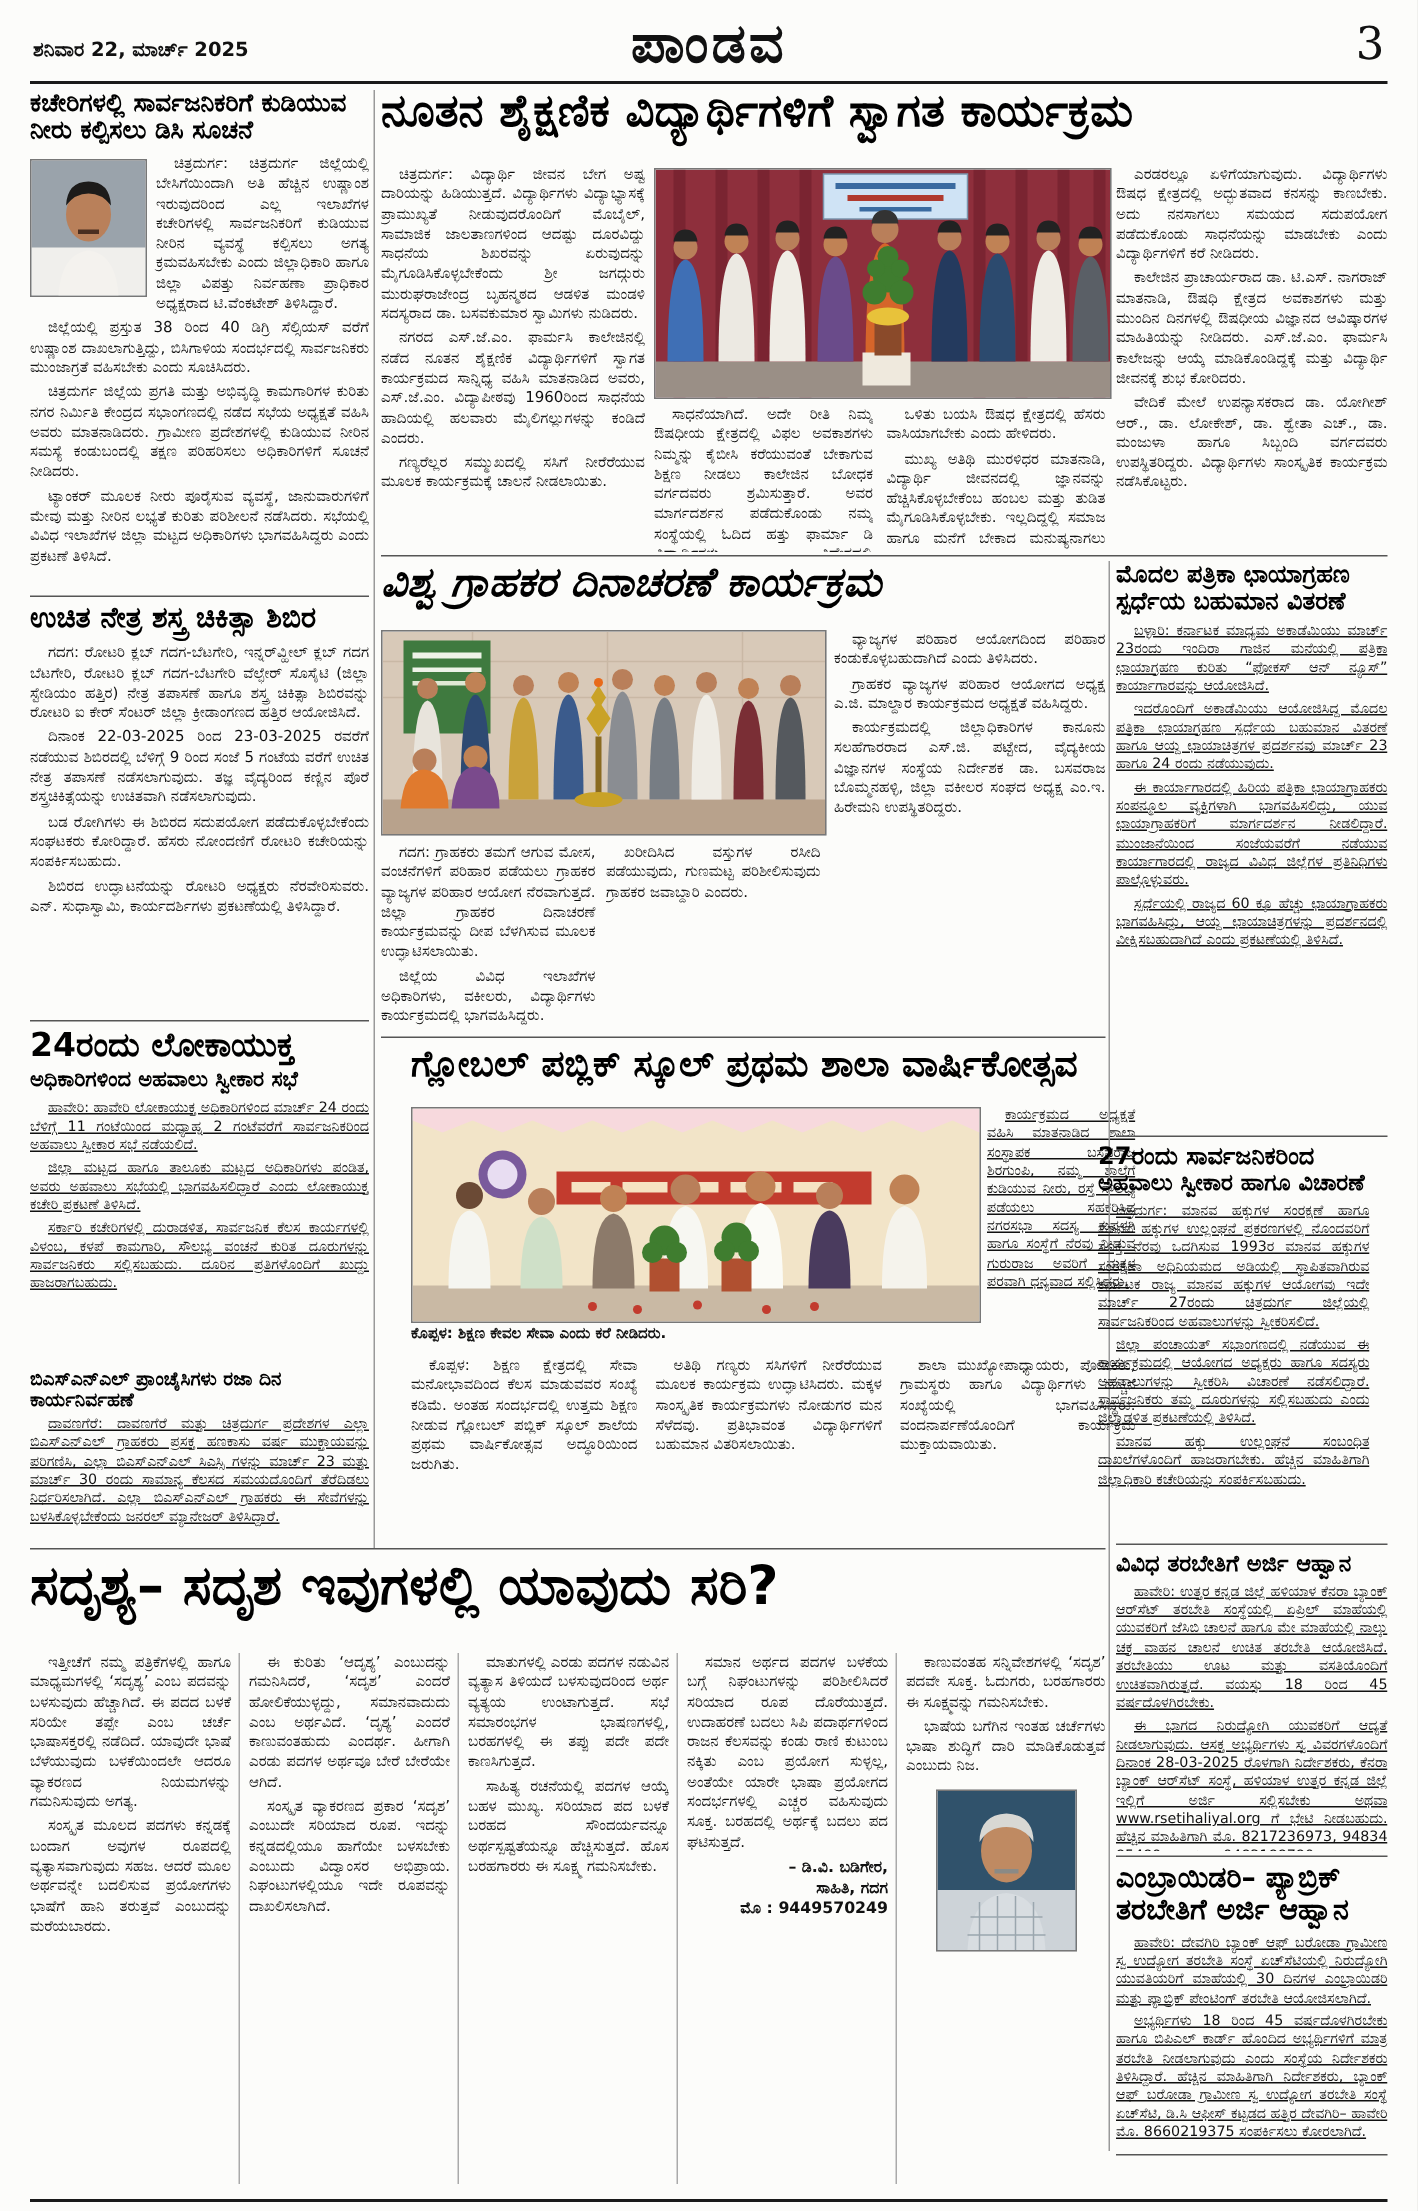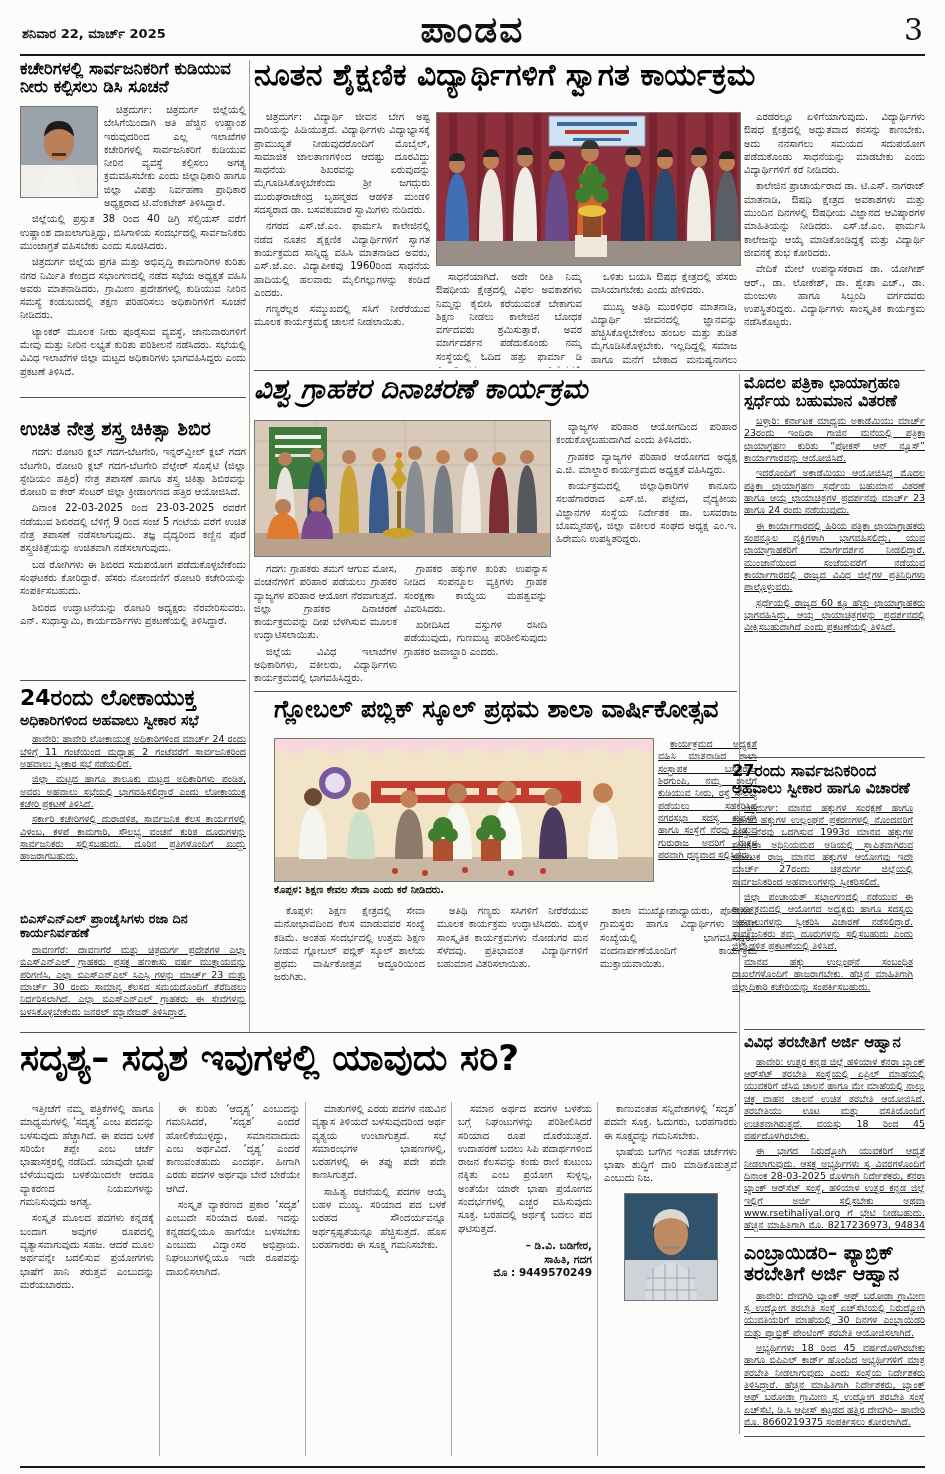--- a/index.html
+++ b/index.html
@@ -53,21 +53,21 @@
       <div>
           <p>ಚಿತ್ರದುರ್ಗ: ಚಿತ್ರದುರ್ಗ ಜಿಲ್ಲೆಯಲ್ಲಿ ಬೇಸಿಗೆಯಿಂದಾಗಿ ಅತಿ ಹೆಚ್ಚಿನ ಉಷ್ಣಾಂಶ ಇರುವುದರಿಂದ ಎಲ್ಲ ಇಲಾಖೆಗಳ ಕಚೇರಿಗಳಲ್ಲಿ ಸಾರ್ವಜನಿಕರಿಗೆ ಕುಡಿಯುವ ನೀರಿನ ವ್ಯವಸ್ಥೆ ಕಲ್ಪಿಸಲು ಅಗತ್ಯ ಕ್ರಮವಹಿಸಬೇಕು ಎಂದು ಜಿಲ್ಲಾಧಿಕಾರಿ ಹಾಗೂ ಜಿಲ್ಲಾ ವಿಪತ್ತು ನಿರ್ವಹಣಾ ಪ್ರಾಧಿಕಾರ ಅಧ್ಯಕ್ಷರಾದ ಟಿ.ವೆಂಕಟೇಶ್ ತಿಳಿಸಿದ್ದಾರೆ.</p>
           <p>ಜಿಲ್ಲೆಯಲ್ಲಿ ಪ್ರಸ್ತುತ 38 ರಿಂದ 40 ಡಿಗ್ರಿ ಸೆಲ್ಸಿಯಸ್ ವರೆಗೆ ಉಷ್ಣಾಂಶ ದಾಖಲಾಗುತ್ತಿದ್ದು, ಬಿಸಿಗಾಳಿಯ ಸಂದರ್ಭದಲ್ಲಿ ಸಾರ್ವಜನಿಕರು ಮುಂಜಾಗ್ರತೆ ವಹಿಸಬೇಕು ಎಂದು ಸೂಚಿಸಿದರು.</p>
           <p>ಚಿತ್ರದುರ್ಗ ಜಿಲ್ಲೆಯ ಪ್ರಗತಿ ಮತ್ತು ಅಭಿವೃದ್ಧಿ ಕಾಮಗಾರಿಗಳ ಕುರಿತು ನಗರ ನಿರ್ಮಿತಿ ಕೇಂದ್ರದ ಸಭಾಂಗಣದಲ್ಲಿ ನಡೆದ ಸಭೆಯ ಅಧ್ಯಕ್ಷತೆ ವಹಿಸಿ ಅವರು ಮಾತನಾಡಿದರು. ಗ್ರಾಮೀಣ ಪ್ರದೇಶಗಳಲ್ಲಿ ಕುಡಿಯುವ ನೀರಿನ ಸಮಸ್ಯೆ ಕಂಡುಬಂದಲ್ಲಿ ತಕ್ಷಣ ಪರಿಹರಿಸಲು ಅಧಿಕಾರಿಗಳಿಗೆ ಸೂಚನೆ ನೀಡಿದರು.</p>
           <p>ಟ್ಯಾಂಕರ್ ಮೂಲಕ ನೀರು ಪೂರೈಸುವ ವ್ಯವಸ್ಥೆ, ಜಾನುವಾರುಗಳಿಗೆ ಮೇವು ಮತ್ತು ನೀರಿನ ಲಭ್ಯತೆ ಕುರಿತು ಪರಿಶೀಲನೆ ನಡೆಸಿದರು. ಸಭೆಯಲ್ಲಿ ವಿವಿಧ ಇಲಾಖೆಗಳ ಜಿಲ್ಲಾ ಮಟ್ಟದ ಅಧಿಕಾರಿಗಳು ಭಾಗವಹಿಸಿದ್ದರು ಎಂದು ಪ್ರಕಟಣೆ ತಿಳಿಸಿದೆ.</p>
         </div>
     </div>
   </div>
   <div class="hrule thin" style="left:20px;top:397px;width:226px;"></div>
 
-  <div class="art" style="left:20px;top:402px;width:226px;height:276px;margin-top:16px;">
+  <div class="art" style="left:20px;top:402px;width:226px;height:276px;">
     <div class="hl center" style="font-size:19px;">ಉಚಿತ ನೇತ್ರ ಶಸ್ತ್ರ ಚಿಕಿತ್ಸಾ ಶಿಬಿರ</div>
     <div class="bodytext" style="margin-top:6px;">
         <p>ಗದಗ: ರೋಟರಿ ಕ್ಲಬ್ ಗದಗ-ಬೆಟಗೇರಿ, ಇನ್ನರ್‌ವ್ಹೀಲ್ ಕ್ಲಬ್ ಗದಗ ಬೆಟಗೇರಿ, ರೋಟರಿ ಕ್ಲಬ್ ಗದಗ-ಬೆಟಗೇರಿ ವೆಲ್ಫೇರ್ ಸೊಸೈಟಿ (ಜಿಲ್ಲಾ ಸ್ಟೇಡಿಯಂ ಹತ್ತಿರ) ನೇತ್ರ ತಪಾಸಣೆ ಹಾಗೂ ಶಸ್ತ್ರ ಚಿಕಿತ್ಸಾ ಶಿಬಿರವನ್ನು ರೋಟರಿ ಐ ಕೇರ್ ಸೆಂಟರ್ ಜಿಲ್ಲಾ ಕ್ರೀಡಾಂಗಣದ ಹತ್ತಿರ ಆಯೋಜಿಸಿದೆ.</p>
         <p>ದಿನಾಂಕ 22-03-2025 ರಿಂದ 23-03-2025 ರವರೆಗೆ ನಡೆಯುವ ಶಿಬಿರದಲ್ಲಿ ಬೆಳಿಗ್ಗೆ 9 ರಿಂದ ಸಂಜೆ 5 ಗಂಟೆಯ ವರೆಗೆ ಉಚಿತ ನೇತ್ರ ತಪಾಸಣೆ ನಡೆಸಲಾಗುವುದು. ತಜ್ಞ ವೈದ್ಯರಿಂದ ಕಣ್ಣಿನ ಪೊರೆ ಶಸ್ತ್ರಚಿಕಿತ್ಸೆಯನ್ನು ಉಚಿತವಾಗಿ ನಡೆಸಲಾಗುವುದು.</p>
         <p>ಬಡ ರೋಗಿಗಳು ಈ ಶಿಬಿರದ ಸದುಪಯೋಗ ಪಡೆದುಕೊಳ್ಳಬೇಕೆಂದು ಸಂಘಟಕರು ಕೋರಿದ್ದಾರೆ. ಹೆಸರು ನೋಂದಣಿಗೆ ರೋಟರಿ ಕಚೇರಿಯನ್ನು ಸಂಪರ್ಕಿಸಬಹುದು.</p>
         <p>ಶಿಬಿರದ ಉದ್ಘಾಟನೆಯನ್ನು ರೋಟರಿ ಅಧ್ಯಕ್ಷರು ನೆರವೇರಿಸುವರು. ಎನ್. ಸುಧಾಸ್ವಾಮಿ, ಕಾರ್ಯದರ್ಶಿಗಳು ಪ್ರಕಟಣೆಯಲ್ಲಿ ತಿಳಿಸಿದ್ದಾರೆ.</p>
       </div>
   </div>
   <div class="hrule thin" style="left:20px;top:680px;width:226px;"></div>
 
@@ -226,21 +226,20 @@
     <div class="abs bodytext" style="left:302px;top:46px;width:181px;height:266px;">
         <p>ವ್ಯಾಜ್ಯಗಳ ಪರಿಹಾರ ಆಯೋಗದಿಂದ ಪರಿಹಾರ ಕಂಡುಕೊಳ್ಳಬಹುದಾಗಿದೆ ಎಂದು ತಿಳಿಸಿದರು.</p>
         <p>ಗ್ರಾಹಕರ ವ್ಯಾಜ್ಯಗಳ ಪರಿಹಾರ ಆಯೋಗದ ಅಧ್ಯಕ್ಷ ಎ.ಜಿ. ಮಾಲ್ದಾರ ಕಾರ್ಯಕ್ರಮದ ಅಧ್ಯಕ್ಷತೆ ವಹಿಸಿದ್ದರು.</p>
         <p>ಕಾರ್ಯಕ್ರಮದಲ್ಲಿ ಜಿಲ್ಲಾಧಿಕಾರಿಗಳ ಕಾನೂನು ಸಲಹೆಗಾರರಾದ ಎಸ್.ಜಿ. ಪಟ್ಟೇದ, ವೈದ್ಯಕೀಯ ವಿಜ್ಞಾನಗಳ ಸಂಸ್ಥೆಯ ನಿರ್ದೇಶಕ ಡಾ. ಬಸವರಾಜ ಬೊಮ್ಮನಹಳ್ಳಿ, ಜಿಲ್ಲಾ ವಕೀಲರ ಸಂಘದ ಅಧ್ಯಕ್ಷ ಎಂ.ಇ. ಹಿರೇಮನಿ ಉಪಸ್ಥಿತರಿದ್ದರು.</p>
       </div>
     <div class="abs bodytext" style="left:0;top:188px;width:143px;height:124px;">
         <p>ಗದಗ: ಗ್ರಾಹಕರು ತಮಗೆ ಆಗುವ ಮೋಸ, ವಂಚನೆಗಳಿಗೆ ಪರಿಹಾರ ಪಡೆಯಲು ಗ್ರಾಹಕರ ವ್ಯಾಜ್ಯಗಳ ಪರಿಹಾರ ಆಯೋಗ ನೆರವಾಗುತ್ತದೆ. ಜಿಲ್ಲಾ ಗ್ರಾಹಕರ ದಿನಾಚರಣೆ ಕಾರ್ಯಕ್ರಮವನ್ನು ದೀಪ ಬೆಳಗಿಸುವ ಮೂಲಕ ಉದ್ಘಾಟಿಸಲಾಯಿತು.</p>
         <p>ಜಿಲ್ಲೆಯ ವಿವಿಧ ಇಲಾಖೆಗಳ ಅಧಿಕಾರಿಗಳು, ವಕೀಲರು, ವಿದ್ಯಾರ್ಥಿಗಳು ಕಾರ್ಯಕ್ರಮದಲ್ಲಿ ಭಾಗವಹಿಸಿದ್ದರು.</p>
       </div>
     <div class="abs bodytext" style="left:150px;top:188px;width:143px;height:124px;">
-        <p>ಗ್ರಾಹಕರ ಹಕ್ಕುಗಳ ಕುರಿತು ಉಪನ್ಯಾಸ ನೀಡಿದ ಸಂಪನ್ಮೂಲ ವ್ಯಕ್ತಿಗಳು ಗ್ರಾಹಕ ಸಂರಕ್ಷಣಾ ಕಾಯ್ದೆಯ ಮಹತ್ವವನ್ನು ವಿವರಿಸಿದರು.</p>
         <p>ಖರೀದಿಸಿದ ವಸ್ತುಗಳ ರಸೀದಿ ಪಡೆಯುವುದು, ಗುಣಮಟ್ಟ ಪರಿಶೀಲಿಸುವುದು ಗ್ರಾಹಕರ ಜವಾಬ್ದಾರಿ ಎಂದರು.</p>
       </div>
   </div>
   <div class="hrule thin" style="left:254px;top:691px;width:483px;"></div>
 
   <div class="art" style="left:254px;top:696px;width:483px;height:336px;margin-left:20px;">
     <div class="hl" style="font-size:24px;white-space:nowrap;">ಗ್ಲೋಬಲ್ ಪಬ್ಲಿಕ್ ಸ್ಕೂಲ್ ಪ್ರಥಮ ಶಾಲಾ ವಾರ್ಷಿಕೋತ್ಸವ</div>
     <div class="abs photo" style="left:0;top:42px;width:378px;height:142px;">
       <svg width="378" height="142" viewBox="0 0 378 142">
         <rect width="378" height="142" fill="#f2e4c8"></rect>

